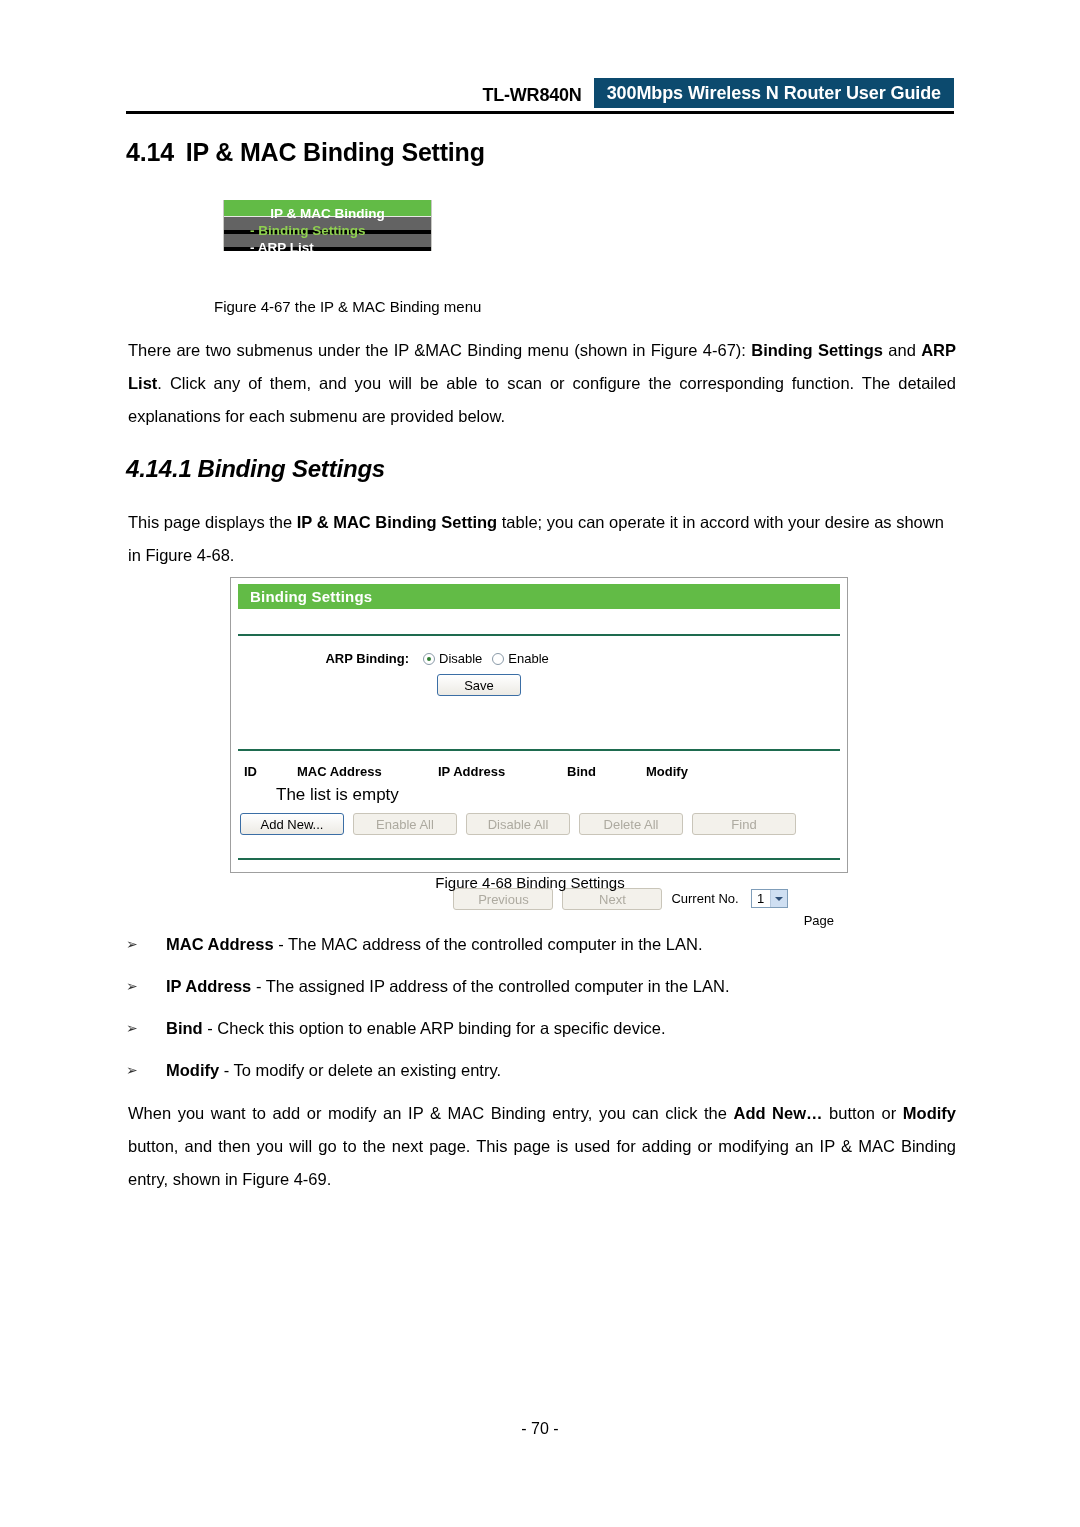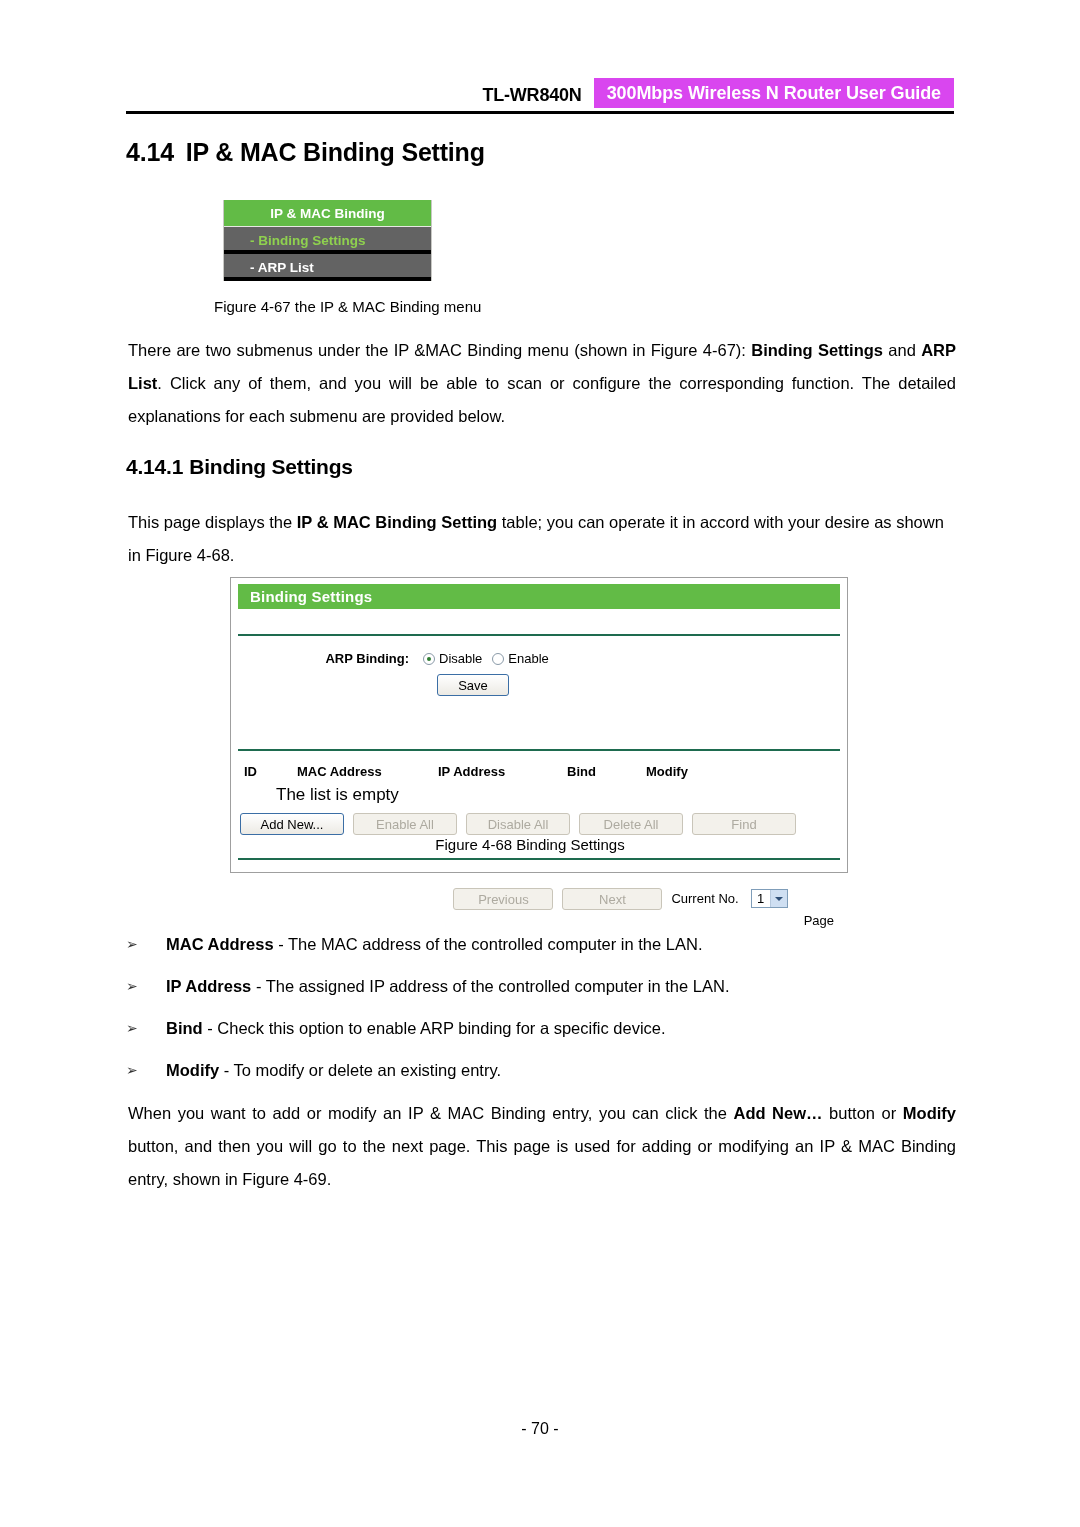--- a/index.html
+++ b/index.html
@@ -33,21 +33,21 @@
   .hdr-model {
     font-size: 18px;
     font-weight: bold;
     letter-spacing: -0.2px;
     padding: 4px 12px 0 0;
     color: #000;
     line-height: 26px;
     white-space: nowrap;
   }
   .hdr-title {
-    background: #d946ef;
+    background: #0c4a6e;
     color: #ffffff;
     font-size: 18px;
     font-weight: bold;
     padding: 3px 13px 3px 13px;
     line-height: 25px;
     white-space: nowrap;
     letter-spacing: -0.1px;
   }
   .hdr-rule {
     position: absolute;
@@ -67,40 +67,41 @@
     font-weight: bold;
     letter-spacing: -0.2px;
     white-space: nowrap;
   }
   .h-section .num { margin-right: 12px; }
 
   .h-sub {
     position: absolute;
     left: 126px;
     top: 455px;
-    font-size: 21px;
+    font-size: 24px;
     font-weight: bold;
     letter-spacing: -0.2px;
     white-space: nowrap;
+    font-style: italic;
   }
   .h-sub .num { margin-right: 6px; }
 
   
   .menu-fig {
     position: absolute;
     left: 223px;
     top: 200px;
     width: 207px;
     background: #ffffff;
     border: 1px solid #c8c8c4;
     border-top: none;
     border-bottom: none;
   }
   .menu-item {
-    height: 27px;
+    height: 17px;
     line-height: 27px;
     font-size: 13.5px;
     font-weight: bold;
     box-sizing: border-box;
   }
   .menu-item.top {
     background: #62bb46;
     color: #ffffff;
     text-align: center;
     border-bottom: 1px solid #e8e8e4;
@@ -112,21 +113,21 @@
   }
   .menu-item.sub.active { color: #8fd14f; }
   .menu-item.sub.plain  { color: #ffffff; }
 
   .fig-caption {
     position: absolute;
     font-size: 15px;
     white-space: nowrap;
   }
   #cap-467 { left: 214px; top: 298px; }
-  #cap-468 { left: 0; top: 836px; width: 1060px; text-align: center; }
+  #cap-468 { left: 0; top: 874px; width: 1060px; text-align: center; }
 
   
   .para {
     position: absolute;
     left: 128px;
     width: 828px;
     font-size: 16.5px;
     line-height: 33px;
     text-align: justify;
   }
@@ -245,21 +246,21 @@
     padding: 2px 0;
     text-align: center;
     box-sizing: border-box;
     color: #000;
   }
   .btn.primary {
     background: linear-gradient(#ffffff, #eceae4);
     border: 1px solid #3b6ea5;
     color: #000;
   }
-  .btn.save { width: 72px; height: 22px; line-height: 18px; }
+  .btn.save { width: 84px; height: 22px; line-height: 18px; }
   .btn.disabled { color: #adaaa0; background: #f3f1eb; border-color: #c9c5b9; }
 
   .table-head {
     display: flex;
     padding: 13px 0 0 6px;
     font-weight: bold;
     font-size: 13px;
   }
   .th-id     { width: 53px; }
   .th-mac    { width: 141px; }

